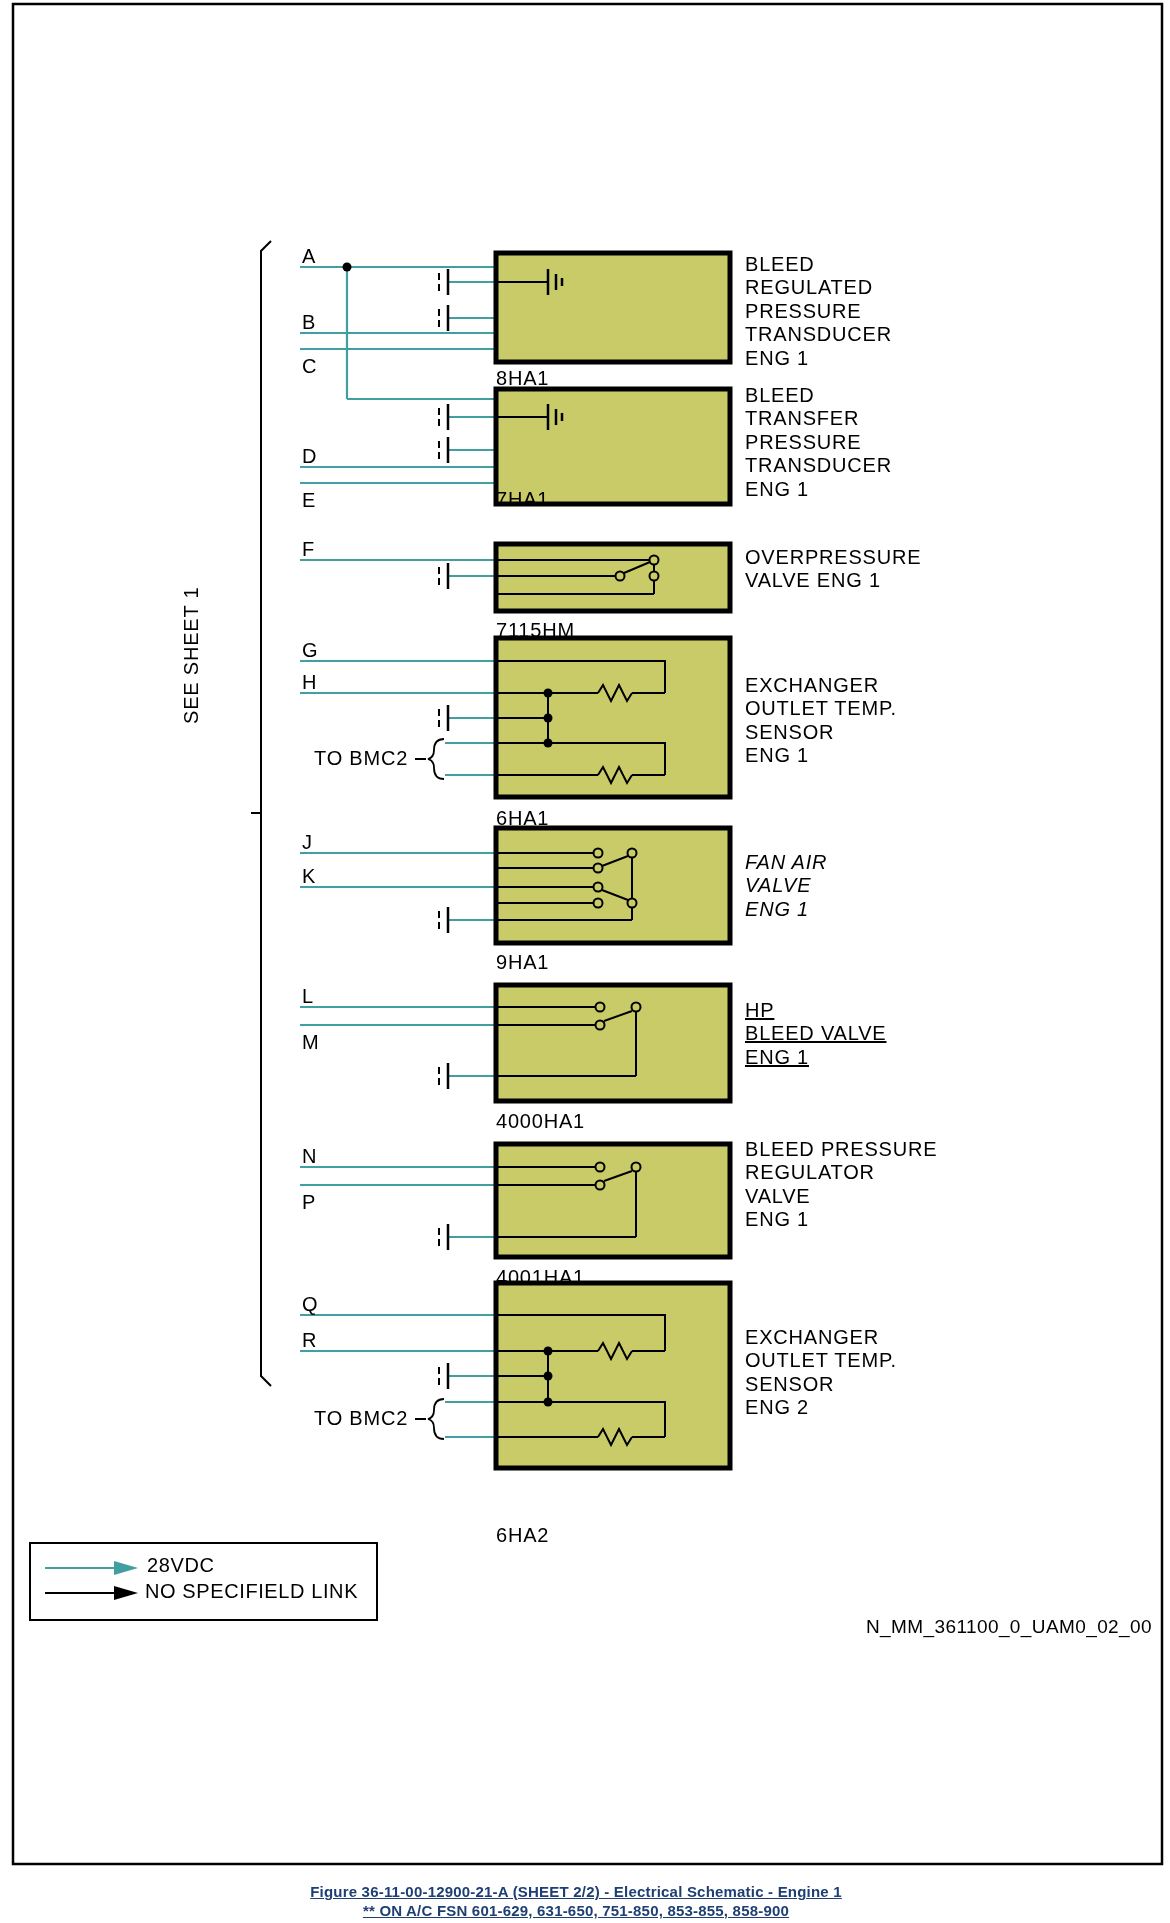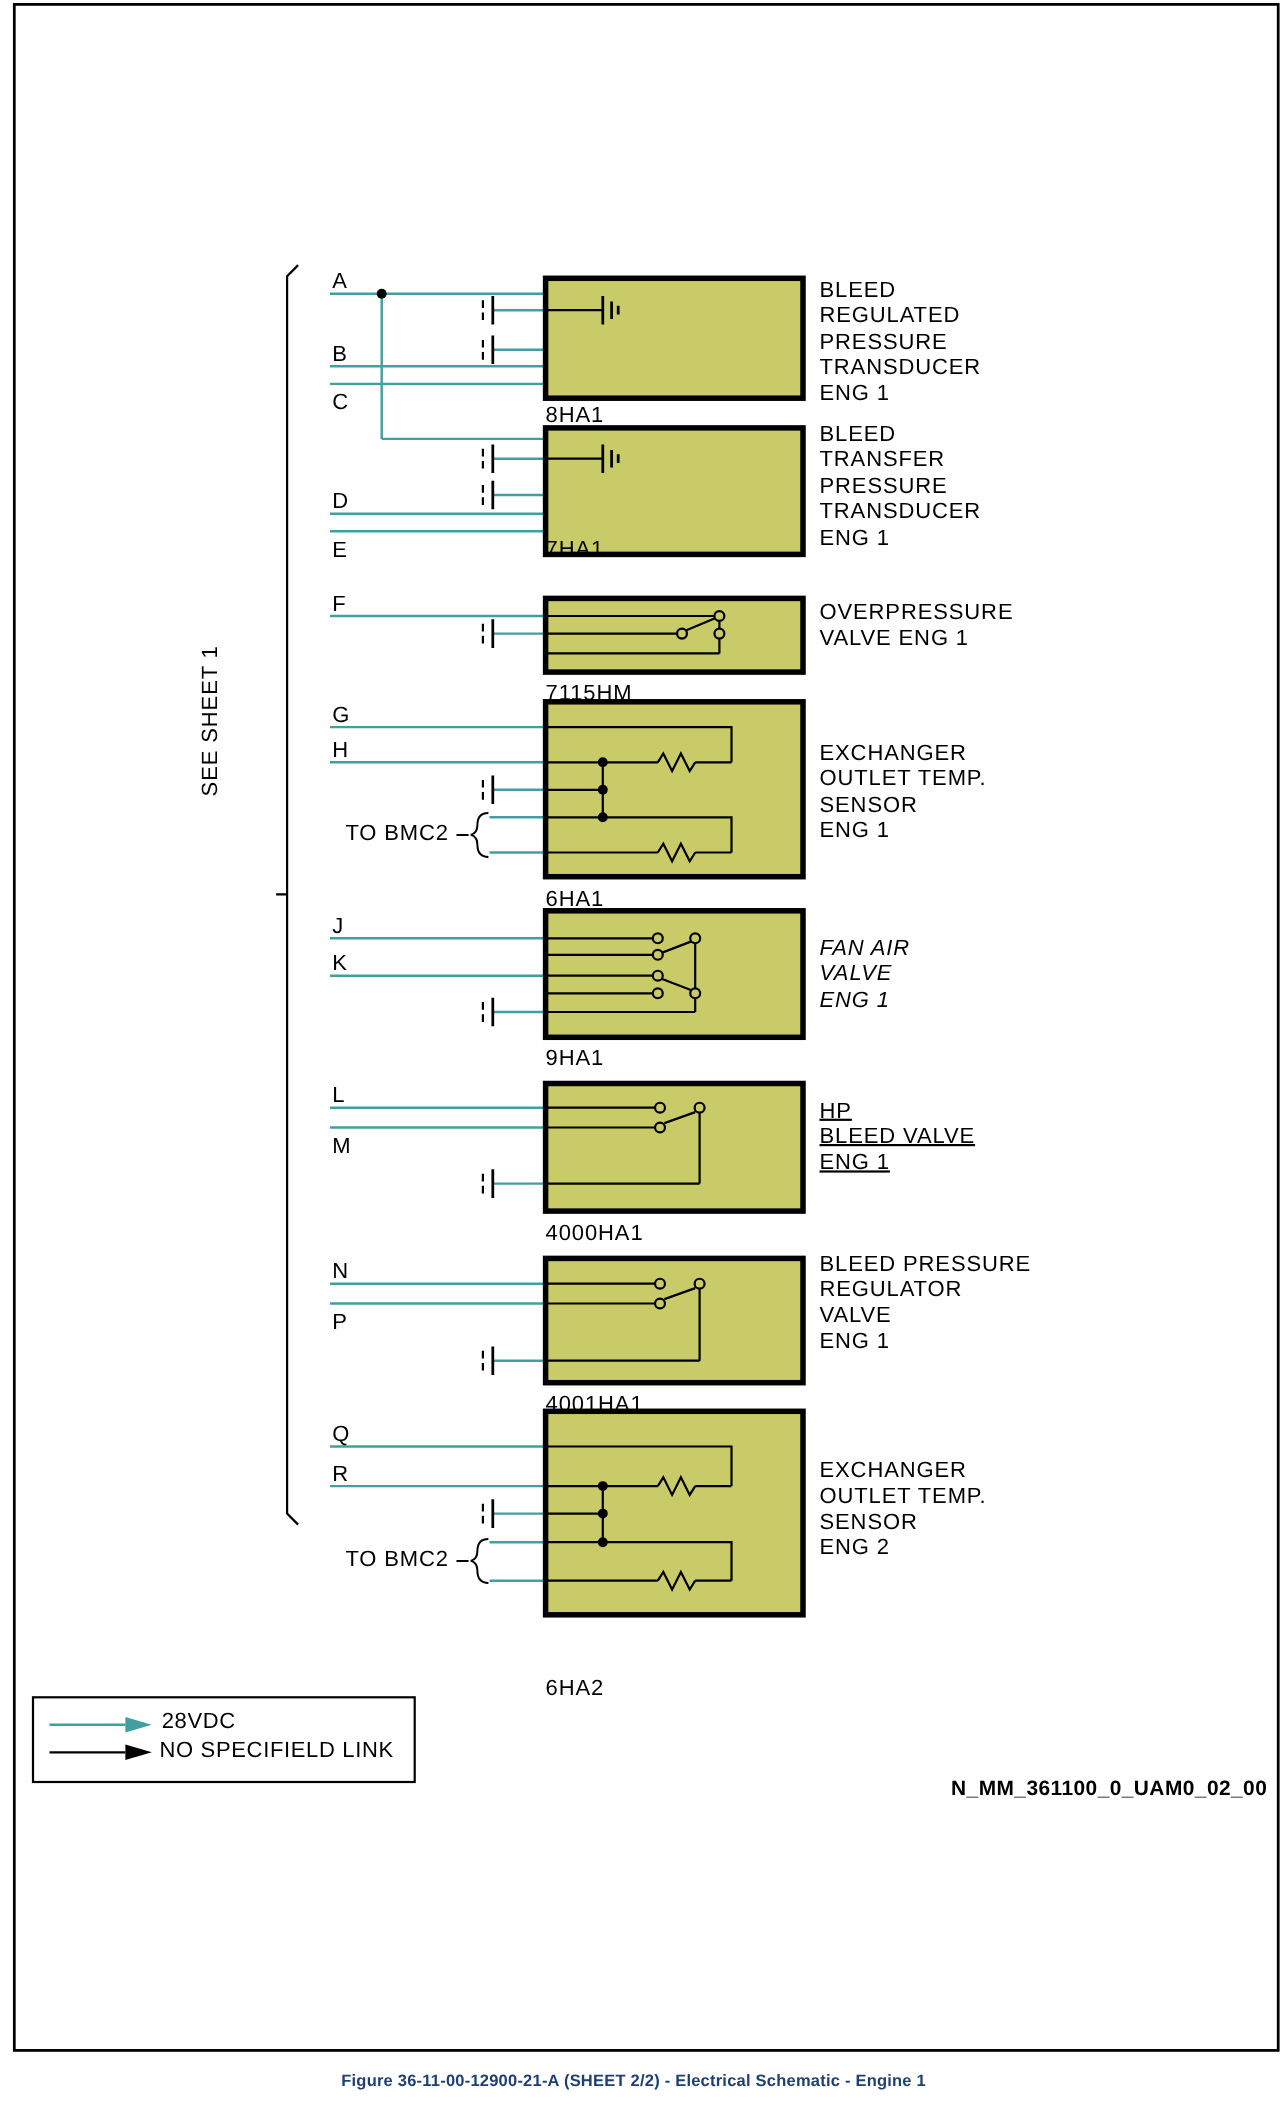--- a/index.html
+++ b/index.html
@@ -14,26 +14,26 @@
   .desc{position:absolute;font-size:20px;line-height:23.4px;letter-spacing:0.8px;}
   .desc div{white-space:pre;}
   .vert-lbl{
     position:absolute;left:131px;top:653px;width:120px;height:22px;
     text-align:center;transform:rotate(-90deg);transform-origin:center;
     font-size:20px;letter-spacing:0.8px;white-space:pre;
   }
   .legend-lbl{position:absolute;font-size:20px;letter-spacing:0.6px;white-space:pre;}
   .signature{
     position:absolute;left:852px;top:1616px;width:300px;text-align:right;
-    font-size:19px;letter-spacing:0.4px;white-space:pre;font-weight:bold;
+    font-size:19px;letter-spacing:0.4px;white-space:pre;
   }
   .caption{
     position:absolute;left:0;width:1152px;text-align:center;
     font-weight:bold;font-size:15px;color:var(--caption-text,#1E3F73);
-    letter-spacing:0.2px;white-space:pre;
+    letter-spacing:0.2px;white-space:pre;text-decoration:underline;
   }
   .cap1{top:1883px;}
   .cap2{top:1902px;}
 </style>
 </head>
 <body>
 
 <div class="page">
 
   <svg class="lw" width="1170" height="1923" viewBox="0 0 1170 1923">
@@ -254,14 +254,15 @@
     <div>SENSOR</div>
     <div>ENG 2</div>
   </div>
 
   <div class="legend-lbl" style="left:147px;top:1554px;">28VDC</div>
   <div class="legend-lbl" style="left:145px;top:1580px;">NO SPECIFIELD LINK</div>
 
   <div class="signature">N_MM_361100_0_UAM0_02_00</div>
 
   <div class="caption cap1">Figure 36-11-00-12900-21-A (SHEET 2/2) - Electrical Schematic - Engine 1</div>
+  <div class="caption cap2">** ON A/C FSN 601-629, 631-650, 751-850, 853-855, 858-900</div>
 
 </div>
 
 </body></html>

